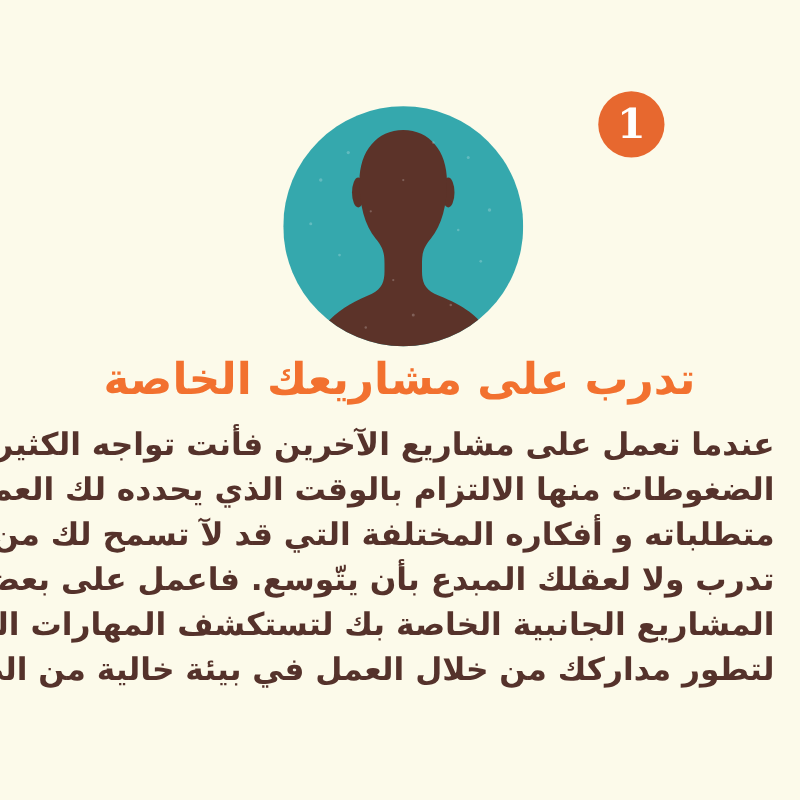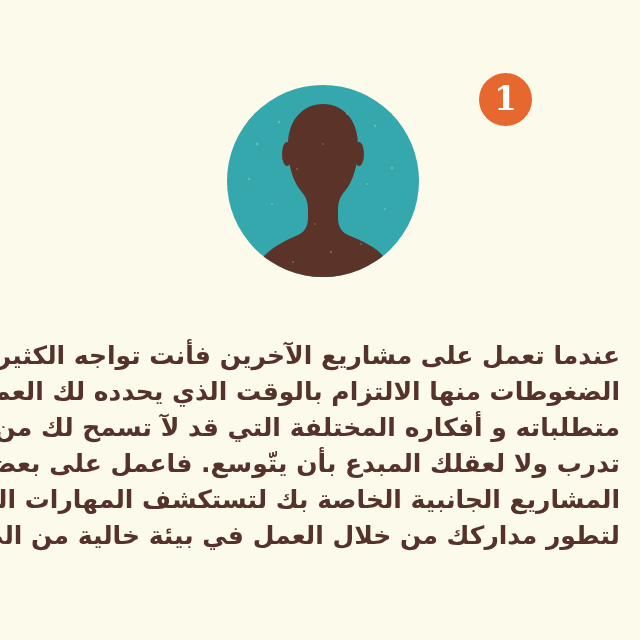--- a/index.html
+++ b/index.html
@@ -106,20 +106,21 @@
         <circle cx="88," :="" cy="140" r="0"></circle>
         <circle cx="88" cy="140" r="0.9"></circle>
       </g>
     </svg>
   </div>
 
   <div class="badge" style="background-color: rgb(231, 104, 47);">
     <span class="badge-number" style="color: rgb(255, 255, 255);">1</span>
   </div>
 
+  <h1 class="title" style="color: rgb(242, 113, 47);">تدرب على مشاريعك الخاصة</h1>
 
   <div class="body-text" style="color: rgb(85, 50, 43);">
     <div class="body-line">عندما تعمل على مشاريع الآخرين فأنت تواجه الكثير من</div>
     <div class="body-line">الضغوطات منها الالتزام بالوقت الذي يحدده لك العميل و</div>
     <div class="body-line">متطلباته و أفكاره المختلفة التي قد لآ تسمح لك من تطوير</div>
     <div class="body-line">تدرب ولا لعقلك المبدع بأن يتّوسع. فاعمل على بعض</div>
     <div class="body-line">المشاريع الجانبية الخاصة بك لتستكشف المهارات المختلفة</div>
     <div class="body-line">لتطور مداركك من خلال العمل في بيئة خالية من الضغوط.</div>
   </div>
 

